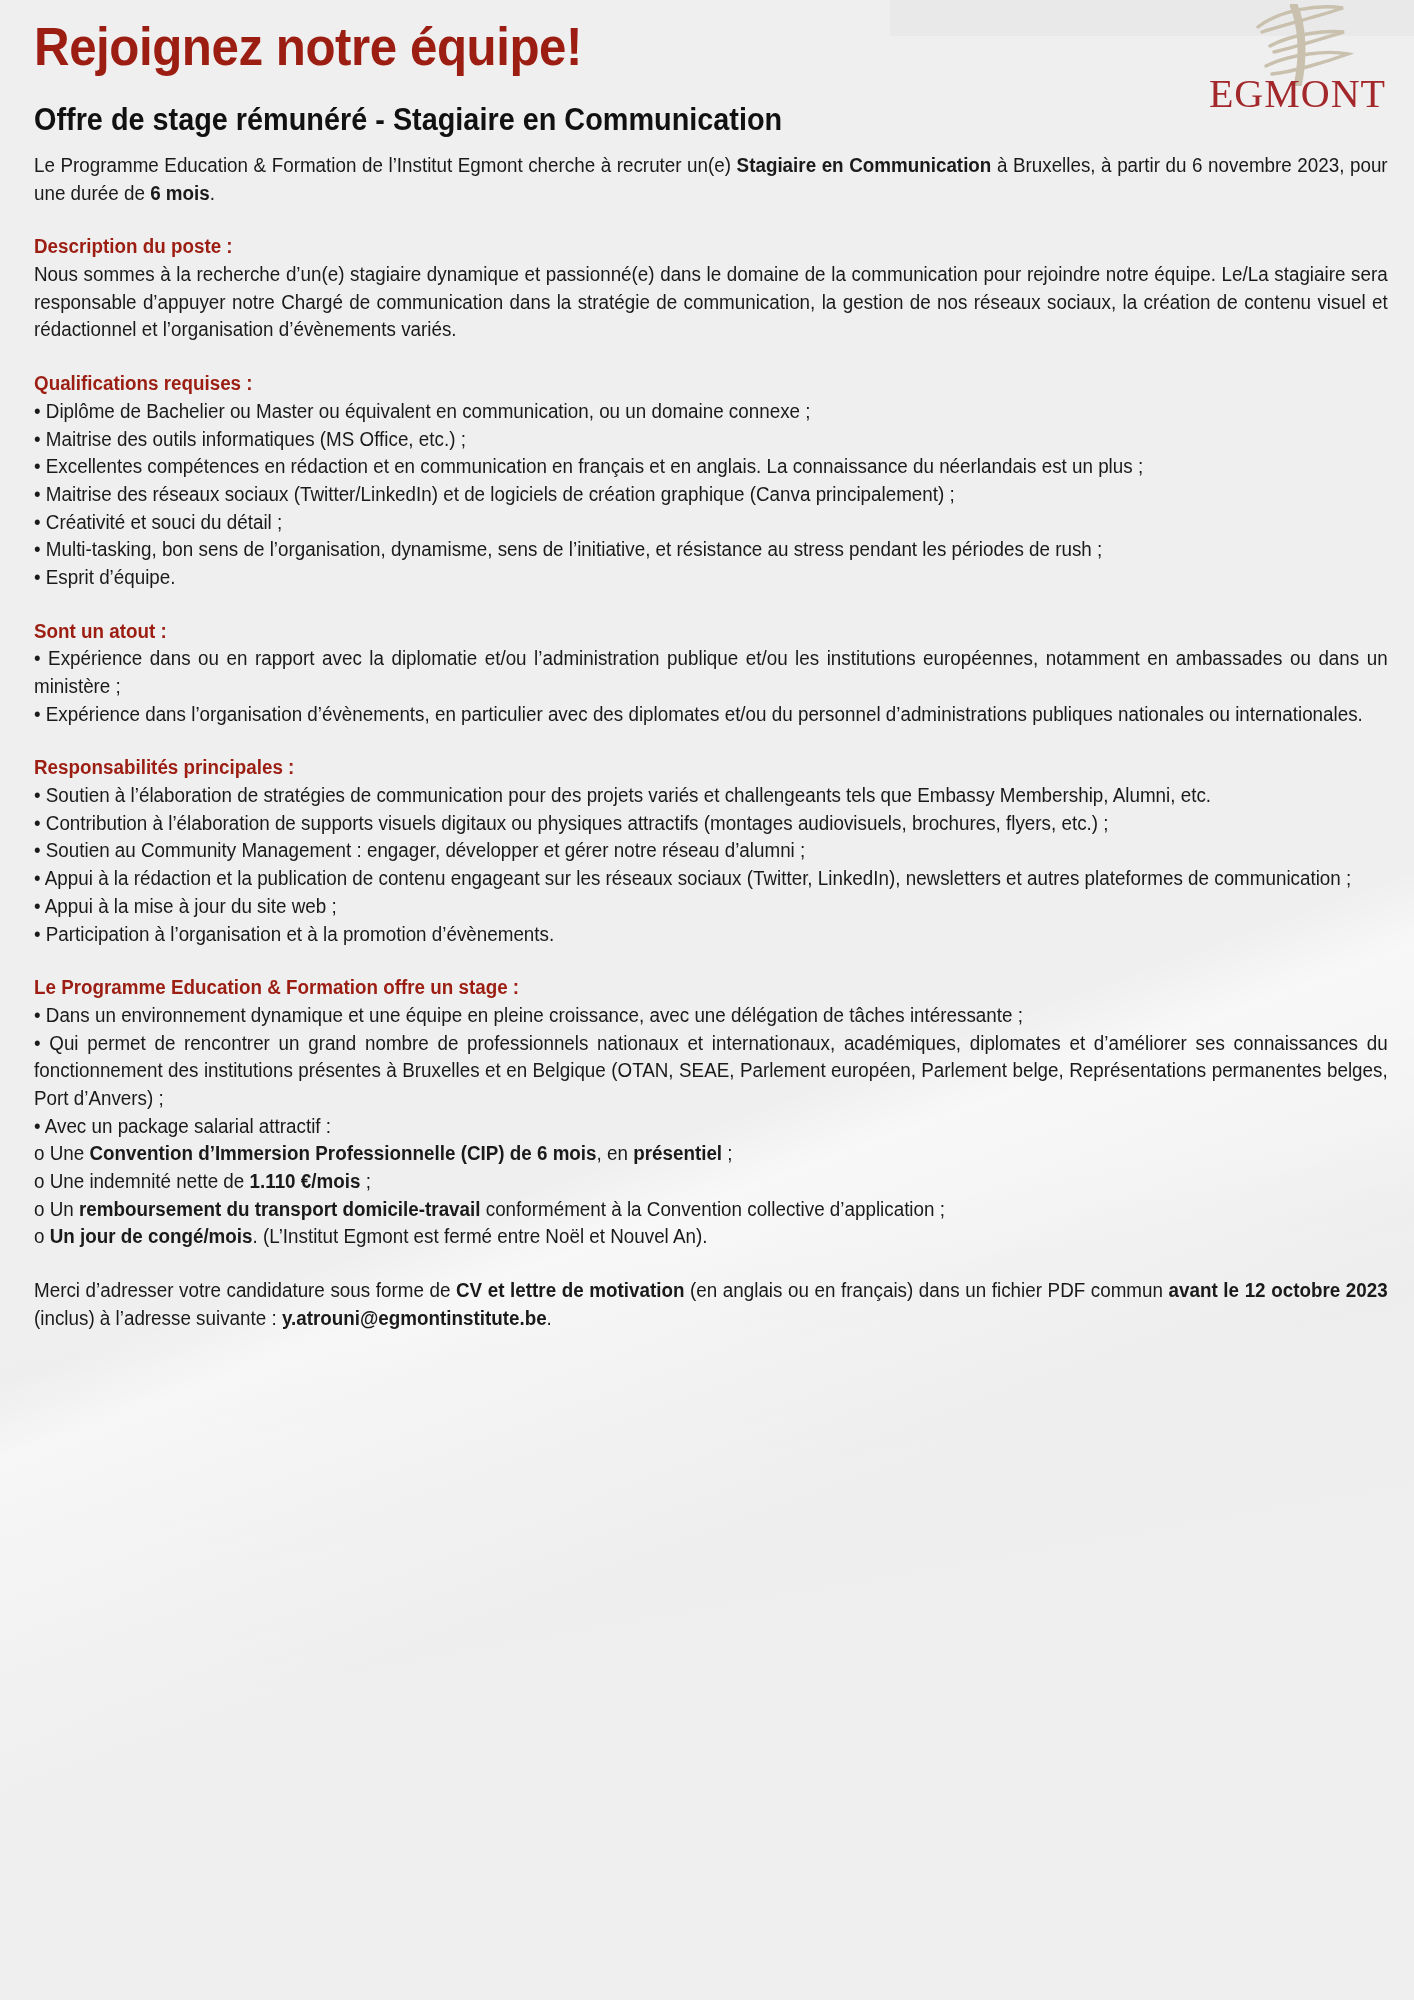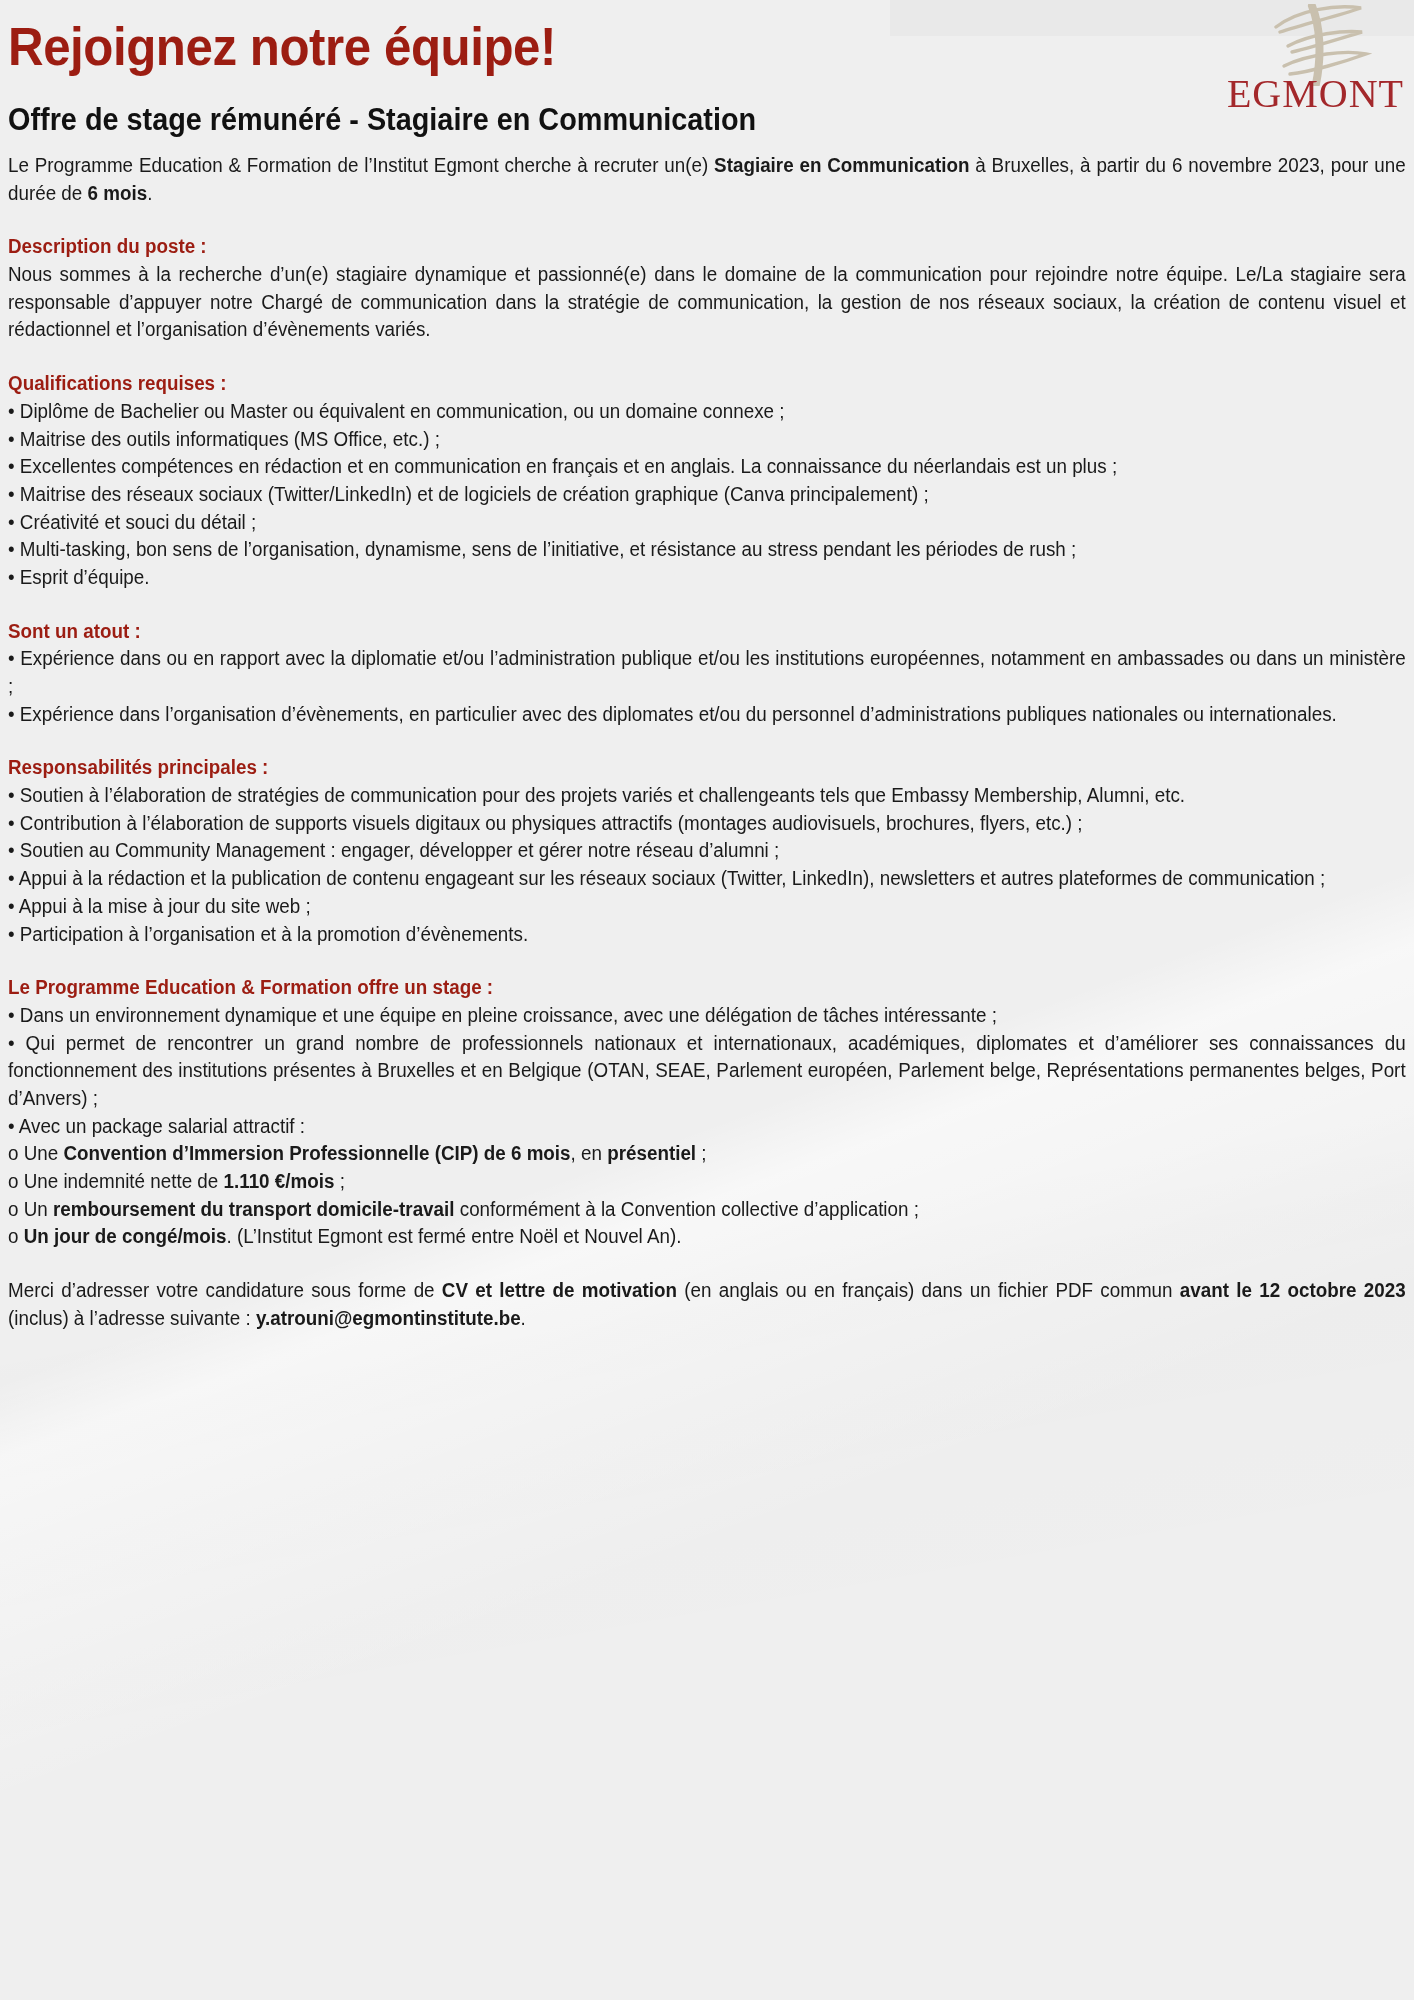--- a/index.html
+++ b/index.html
@@ -16,21 +16,21 @@
   .bg-sheen{
     position:absolute; inset:0; pointer-events:none;
     background:
       linear-gradient(160deg, rgba(255,255,255,0) 55%, rgba(255,255,255,.55) 58%, rgba(255,255,255,0) 72%),
       linear-gradient(170deg, rgba(0,0,0,0) 60%, rgba(0,0,0,.012) 64%, rgba(0,0,0,0) 80%);
   }
   .bg-top-band{
     position:absolute; left:890px; top:0; width:524px; height:36px;
     background:#e9e9e9;
   }
-  .page{ position:relative; z-index:2; padding:0 8px; }
+  .page{ position:relative; z-index:2; padding:0 26px;margin-left:8px; }
 
   
   .header{ position:relative; height:152px; }
   .title{
     position:absolute; left:0; top:20px;
     font-size:53px; line-height:1;
     font-weight:700;
     letter-spacing:-0.5px;
     color:#9c1d12;
     transform:scaleX(.93);

